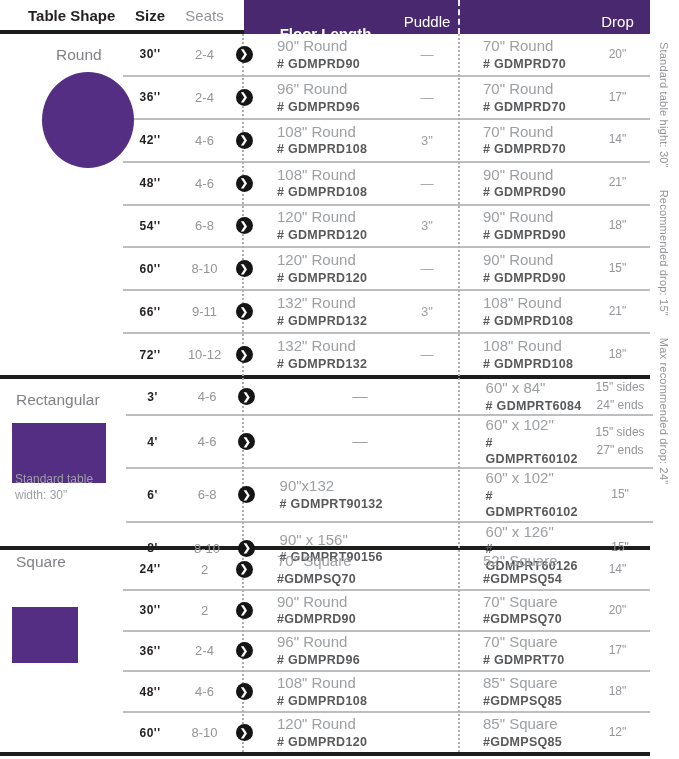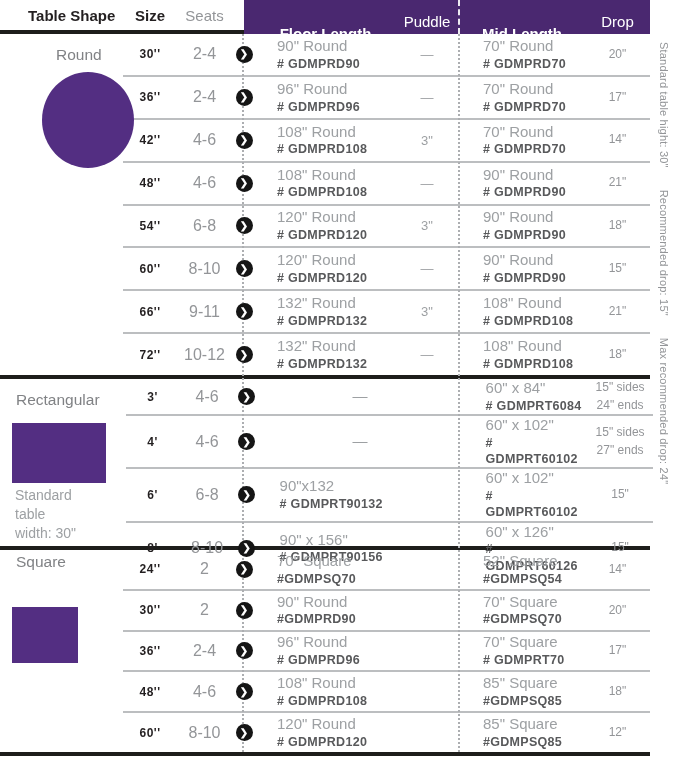--- a/index.html
+++ b/index.html
@@ -39,29 +39,29 @@
   .sec-square{height:202px;}
   .thick{width:650px;height:4px;background:var(--ink);}
 
   .shape-col{width:123px;position:relative;padding:12px 0 0 16px;}
   .sec-square .shape-col{padding-top:3px;}
   .shape-label{font-size:15.5px;color:#808285;}
   .shape{position:absolute;background:var(--shape-purple);}
   .sec-round .shape{top:38px;left:2px;width:92px;height:96px;border-radius:50%;}
   .sec-rect .shape{top:44px;left:12px;width:94px;height:60px;}
   .sec-square .shape{top:57px;left:12px;width:66px;height:56px;}
-  .shape-caption{position:absolute;top:107px;left:15px;font-size:14px;line-height:1.35;color:var(--grey-light);}
+  .shape-caption{position:absolute;top:92px;left:15px;font-size:12px;line-height:1.35;color:var(--grey-light);}
   .shape-caption span{display:block;}
 
   .rows{flex:1;display:flex;flex-direction:column;}
   .row{flex:1;display:grid;grid-template-columns:54px 55px 24px 139px 64px 126px 65px;align-items:center;}
   .row + .row{border-top:2px solid var(--sep);}
 
   .c.size{font-size:12px;font-weight:bold;color:#231f20;text-align:center;letter-spacing:.5px;}
-  .c.seats{font-size:16px;color:var(--grey-mid);text-align:center;}
+  .c.seats{font-size:13px;color:var(--grey-mid);text-align:center;}
   .c.iconc{display:flex;justify-content:center;position:relative;z-index:2;}
   .arrow{width:17px;height:17px;border-radius:50%;background:#151515;color:#fff;font-size:10px;font-weight:bold;display:flex;align-items:center;justify-content:center;line-height:1;}
   .c.floor{padding-left:21px;}
   .c.mid{padding-left:24px;}
   .val{display:block;font-size:15px;color:var(--grey-light);line-height:1.25;}
   .part{display:block;font-size:12.5px;font-weight:bold;color:var(--grey-dark);letter-spacing:.3px;line-height:1.3;}
   .c.puddle{font-size:13px;color:var(--grey-light);text-align:center;}
   .c.drop{font-size:12px;color:var(--grey-mid);text-align:center;line-height:1.45;}
   .c.drop span{display:block;}
   .c.drop span:empty{display:none;}
@@ -84,21 +84,20 @@
   <div class="header">
     <div class="header-left">
       <div class="h hshape">Table Shape</div>
       <div class="h hsize">Size</div>
       <div class="h hseats">Seats</div>
       <div></div>
     </div>
     <div class="header-right">
       <div class="h hfloor">Floor Length</div>
       <div class="h hpuddle">Puddle</div>
-      <div class="h hmid">Mid Length</div>
       <div class="h hdrop">Drop</div>
       <div class="hdash"></div>
     </div>
   </div>
 
   <div class="sec sec-round">
     <div class="shape-col">
       <div class="shape-label">Round</div>
       <div class="shape"></div>
     </div>

